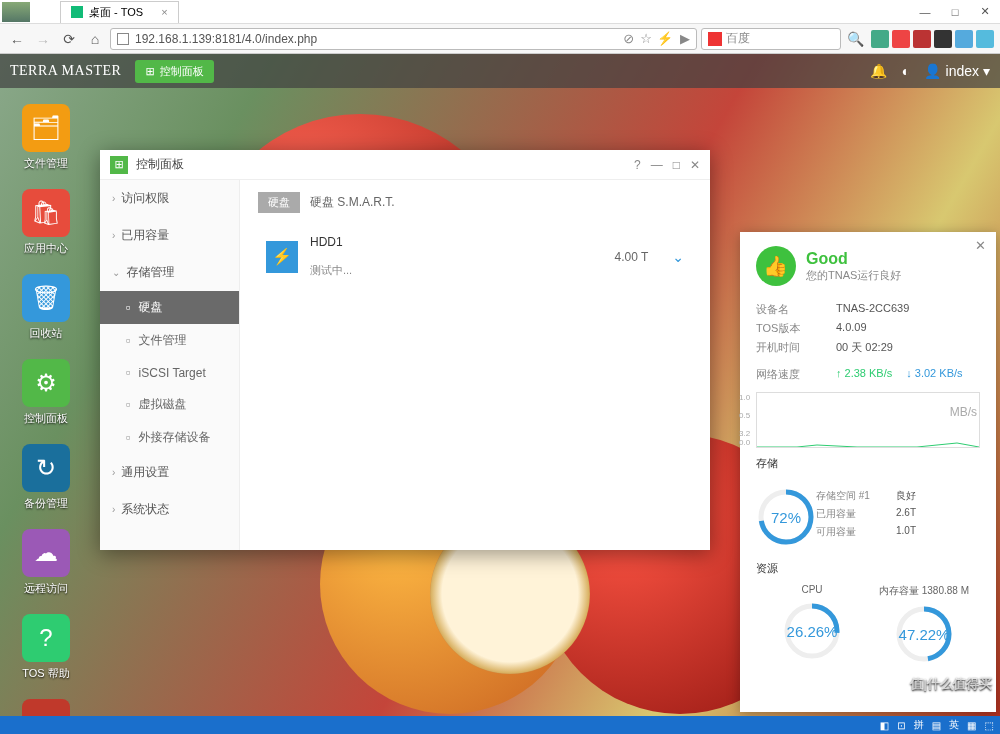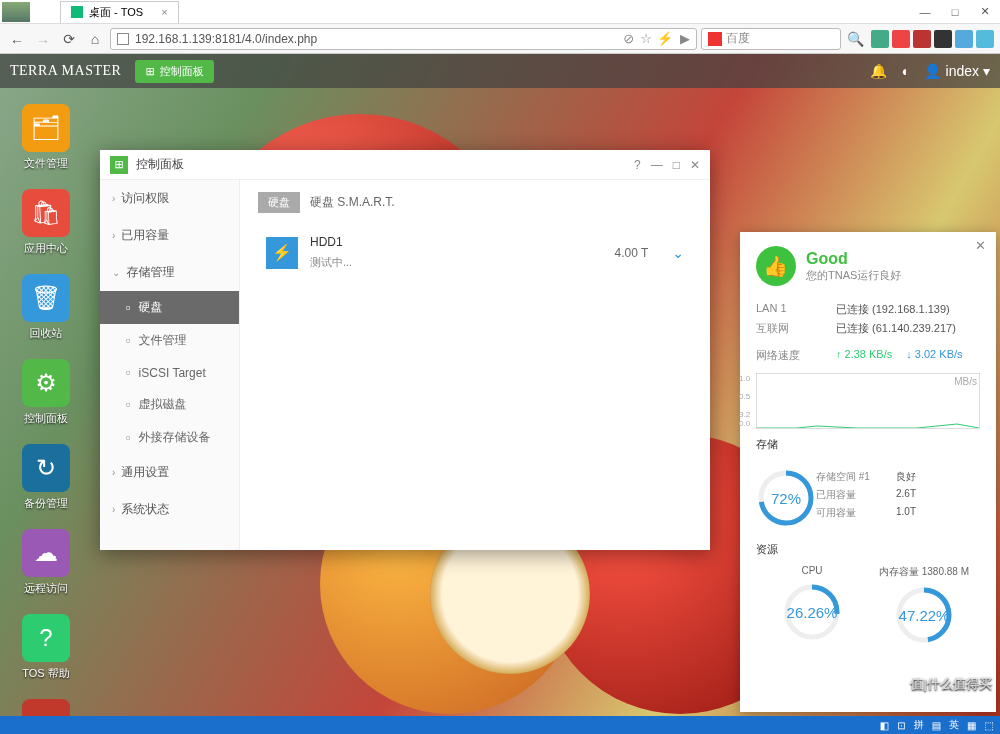--- a/index.html
+++ b/index.html
@@ -53,21 +53,21 @@
 .cp-sub { padding: 8px 12px 8px 26px; display: flex; align-items: center; gap: 8px; cursor: pointer; color: #666; }
 .cp-sub.active { background: #6a6a6a; color: #fff; }
 .cp-sub .subicon { font-size: 13px; color: #999; }
 .cp-sub.active .subicon { color: #fff; }
 .cp-main { flex: 1; padding: 12px 18px; }
 .cp-crumb { display: flex; align-items: center; gap: 10px; margin-bottom: 14px; font-size: 12px; }
 .crumb-box { background: #aaa; color: #fff; padding: 3px 10px; font-size: 11px; }
 .hdd-row { display: flex; align-items: center; padding: 8px; cursor: pointer; }
 .hdd-icon { width: 32px; height: 32px; background: #3498db; margin-right: 12px; display: flex; align-items: center; justify-content: center; color: #fff; font-size: 16px; }
 .hdd-info { flex: 1; font-size: 12px; }
-.hdd-name { color: #333; margin-bottom: 6px; }
+.hdd-name { color: #333; margin-bottom: 14px; }
 .hdd-sub { color: #888; font-size: 11px; }
 .hdd-size { color: #666; font-size: 12px; margin-right: 24px; }
 .hdd-chev { color: #3498db; font-size: 14px; }
 
 
 .status-panel { position: absolute; top: 178px; right: 4px; width: 256px; height: 480px; background: #fff; box-shadow: 0 2px 12px rgba(0,0,0,0.3); font-size: 11px; color: #555; }
 .sp-close { position: absolute; top: 6px; right: 10px; color: #888; cursor: pointer; font-size: 13px; }
 .sp-good { display: flex; align-items: center; padding: 14px 16px 10px; }
 .sp-thumb { width: 40px; height: 40px; border-radius: 50%; background: #3ec13e; display: flex; align-items: center; justify-content: center; color: #fff; font-size: 20px; margin-right: 10px; }
 .sp-good-t { color: #3ec13e; font-size: 16px; font-weight: bold; }
@@ -75,21 +75,21 @@
 .sp-sec { padding: 4px 16px; }
 .sp-sec-h { color: #333; padding: 4px 16px; font-size: 11px; margin-top: 4px; }
 .sp-row { display: flex; padding: 2px 0; }
 .sp-row .k { width: 80px; color: #888; }
 .sp-row .v { color: #555; }
 .sp-speed { display: flex; gap: 14px; }
 .sp-up { color: #2ecc71; }
 .sp-dn { color: #3498db; }
 .sp-chart { margin: 4px 16px; height: 56px; border: 1px solid #ddd; position: relative; }
 .sp-chart .yax { position: absolute; left: -18px; font-size: 8px; color: #aaa; }
-.sp-chart .lbl { position: absolute; right: 2px; top: 2px; font-size: 10px; color: #aaa; }
+.sp-chart .lbl { position: absolute; right: 2px; top: 12px; font-size: 12px; color: #aaa; }
 .sp-donut { position: relative; width: 60px; height: 60px; margin: 6px auto 0; }
 .sp-donut svg { transform: rotate(-90deg); }
 .sp-donut .pct { position: absolute; top: 0; left: 0; width: 100%; height: 100%; display: flex; align-items: center; justify-content: center; font-size: 15px; color: #3498db; }
 .sp-storage { display: flex; padding: 6px 16px; align-items: center; }
 .sp-storage-info { flex: 1; font-size: 10px; }
 .sp-res { display: flex; padding: 4px 16px 10px; }
 .sp-res-col { flex: 1; text-align: center; font-size: 10px; color: #666; }
 
 
 .taskbar { position: absolute; bottom: 0; left: 0; width: 100%; height: 18px; background: #1a6fcc; display: flex; align-items: center; color: #fff; font-size: 10px; padding: 0 6px; }
@@ -271,28 +271,32 @@
 
   <div class="status-panel">
     <div class="sp-close">✕</div>
     <div class="sp-good">
       <div class="sp-thumb">👍</div>
       <div>
         <div class="sp-good-t">Good</div>
         <div class="sp-good-s">您的TNAS运行良好</div>
       </div>
     </div>
-    <div class="sp-sec" id="sp-net">
-        <div class="sp-row">
-          <div class="k">LAN 1</div>
-          <div class="v">已连接 (192.168.1.139)</div>
-        </div>
-        <div class="sp-row">
-          <div class="k">互联网</div>
-          <div class="v">已连接 (61.140.239.217)</div>
+    <div class="sp-sec" id="sp-dev">
+        <div class="sp-row">
+          <div class="k">设备名</div>
+          <div class="v">TNAS-2CC639</div>
+        </div>
+        <div class="sp-row">
+          <div class="k">TOS版本</div>
+          <div class="v">4.0.09</div>
+        </div>
+        <div class="sp-row">
+          <div class="k">开机时间</div>
+          <div class="v">00 天 02:29</div>
         </div>
       </div>
     <div class="sp-sec">
       <div class="sp-row">
         <div class="k">网络速度</div>
         <div class="sp-speed">
           <span class="sp-up">↑ <span>2.38 KB/s</span></span>
           <span class="sp-dn">↓ <span>3.02 KB/s</span></span>
         </div>
       </div>

